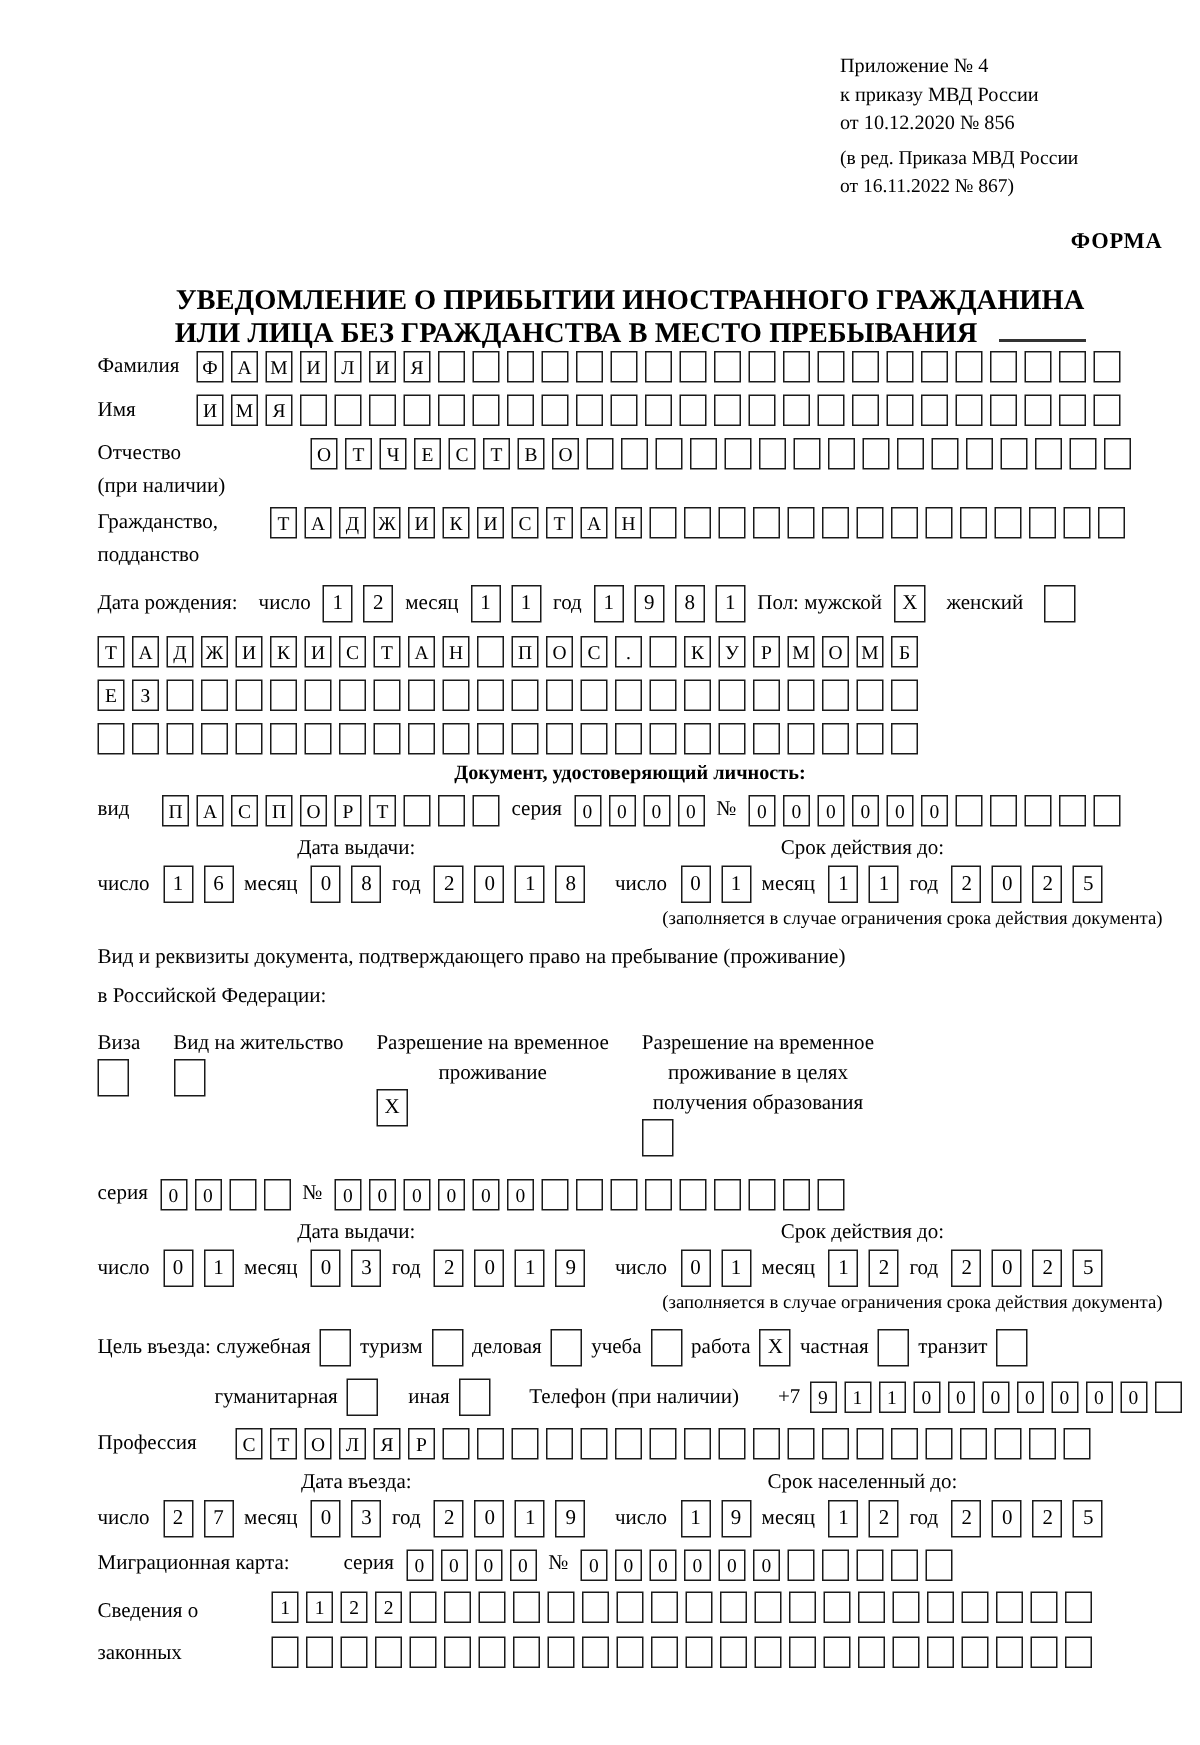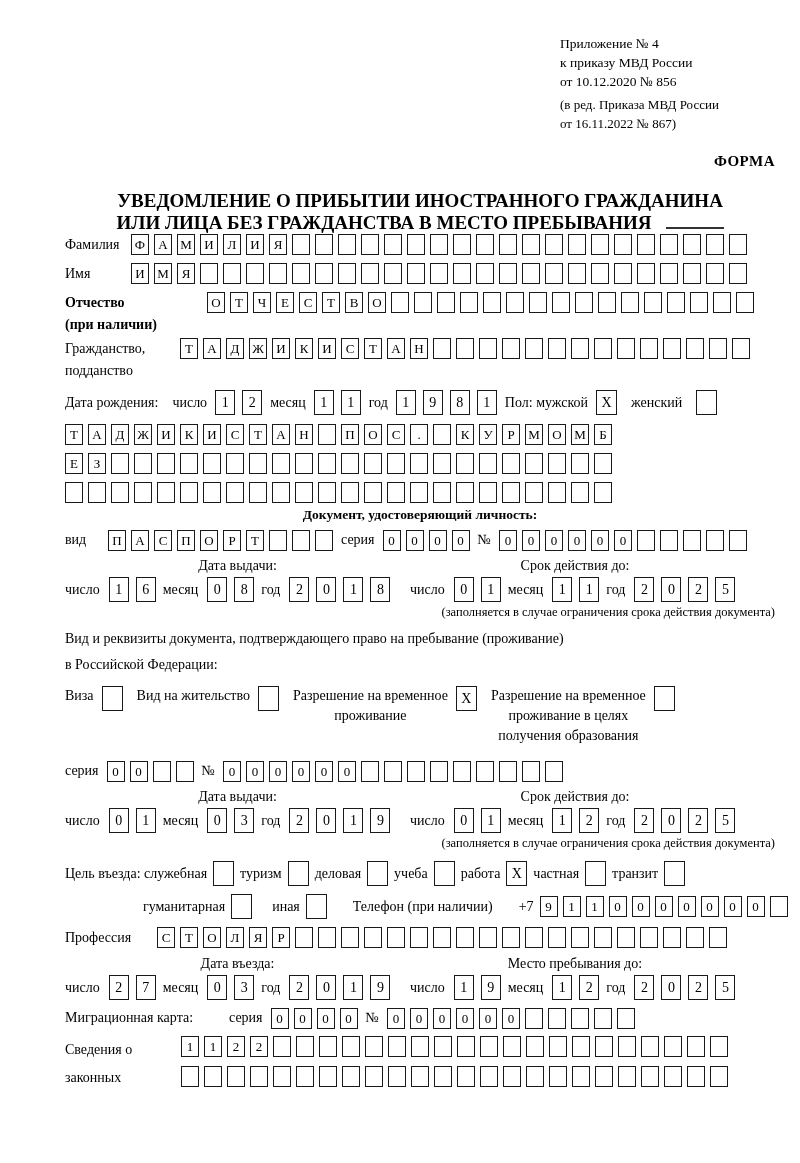--- a/index.html
+++ b/index.html
@@ -16,37 +16,37 @@
   .frow{display:flex;align-items:flex-start;flex-wrap:nowrap;margin-bottom:7px;}
   .lbl{flex:none;line-height:22px;}
   .lblcol{flex:none;line-height:28px;}
   .boxes{display:flex;flex-wrap:nowrap;gap:5px;flex:none;}
   .cell{box-sizing:border-box;flex:none;width:18px;height:21px;border:1.7px solid #1a1a1a;
         display:flex;align-items:center;justify-content:center;font-size:13px;line-height:1;}
   .dcell{width:20px;height:25px;font-size:14px;}
   .chk{box-sizing:border-box;flex:none;width:21px;height:25px;border:1.7px solid #1a1a1a;
        display:inline-flex;align-items:center;justify-content:center;font-size:14px;vertical-align:middle;}
   
-  .w66{width:66px;} .w142{width:142px;font-weight:bold;} .w115{width:115px;} .w139{width:139px;}
+  .w66{width:66px;} .w142{width:142px;} .w115{width:115px;} .w139{width:139px;}
   .w43{width:43px;} .w92{width:92px;} .w116{width:116px;} .w150{width:150px;}
   .gap8{width:8px;flex:none;} .gap14{width:14px;flex:none;}
   
   .dhead{display:flex;margin-top:4px;}
   .dh-left{width:345px;text-align:center;}
   .dh-right{width:330px;text-align:center;}
   .drow{display:flex;align-items:center;margin-top:3px;margin-bottom:2px;}
   .dg{display:flex;align-items:center;gap:7px;}
   .dg .dlbl{margin-right:2px;}
   .dg-left{width:345px;}
   .dnote{text-align:right;font-size:12.5px;margin-top:3px;margin-bottom:6px;padding-right:0px;}
   
   .dochead{text-align:center;font-weight:bold;font-size:13.5px;margin-top:4px;margin-bottom:6px;}
   
   .permits{display:flex;align-items:flex-start;margin-top:8px;margin-bottom:14px;}
-  .permits .pitem{display:flex;align-items:flex-start;margin-right:14px;}
+  .permits .pitem{display:flex;align-items:flex-start;margin-right:14px;flex-direction:column;}
   .permits .ptxt{text-align:center;line-height:20px;margin-right:8px;}
   .permits .chk{margin-top:0;}
   
   .purpose{display:flex;align-items:center;gap:6px;margin-top:10px;margin-bottom:8px;flex-wrap:nowrap;}
   .purpose .lbl{line-height:25px;}
   .hum{display:flex;align-items:center;gap:6px;margin-left:78px;margin-bottom:8px;}
   
   .reps{display:flex;margin-top:6px;}
   .reps .lblcol div{line-height:27.5px;}
   .reps .rrows .boxes{margin-bottom:9px;}
@@ -587,21 +587,21 @@
         <span class="cell"></span>
         <span class="cell"></span>
         <span class="cell"></span>
         <span class="cell"></span>
         <span class="cell"></span>
       </span>
   </div>
 
   <div class="dhead">
     <span class="dh-left">Дата въезда:</span>
-    <span class="dh-right">Место пребывания до:</span>
+    <span class="dh-right">Срок населенный до:</span>
   </div>
   <div class="drow" style="margin-bottom:7px">
     <span class="dg dg-left">
       <span class="dlbl">число</span>
       <span class="boxes" style="gap:7px">
           <span class="cell dcell">2</span>
           <span class="cell dcell">7</span>
         </span>
       <span class="dlbl">месяц</span>
       <span class="boxes" style="gap:7px">

